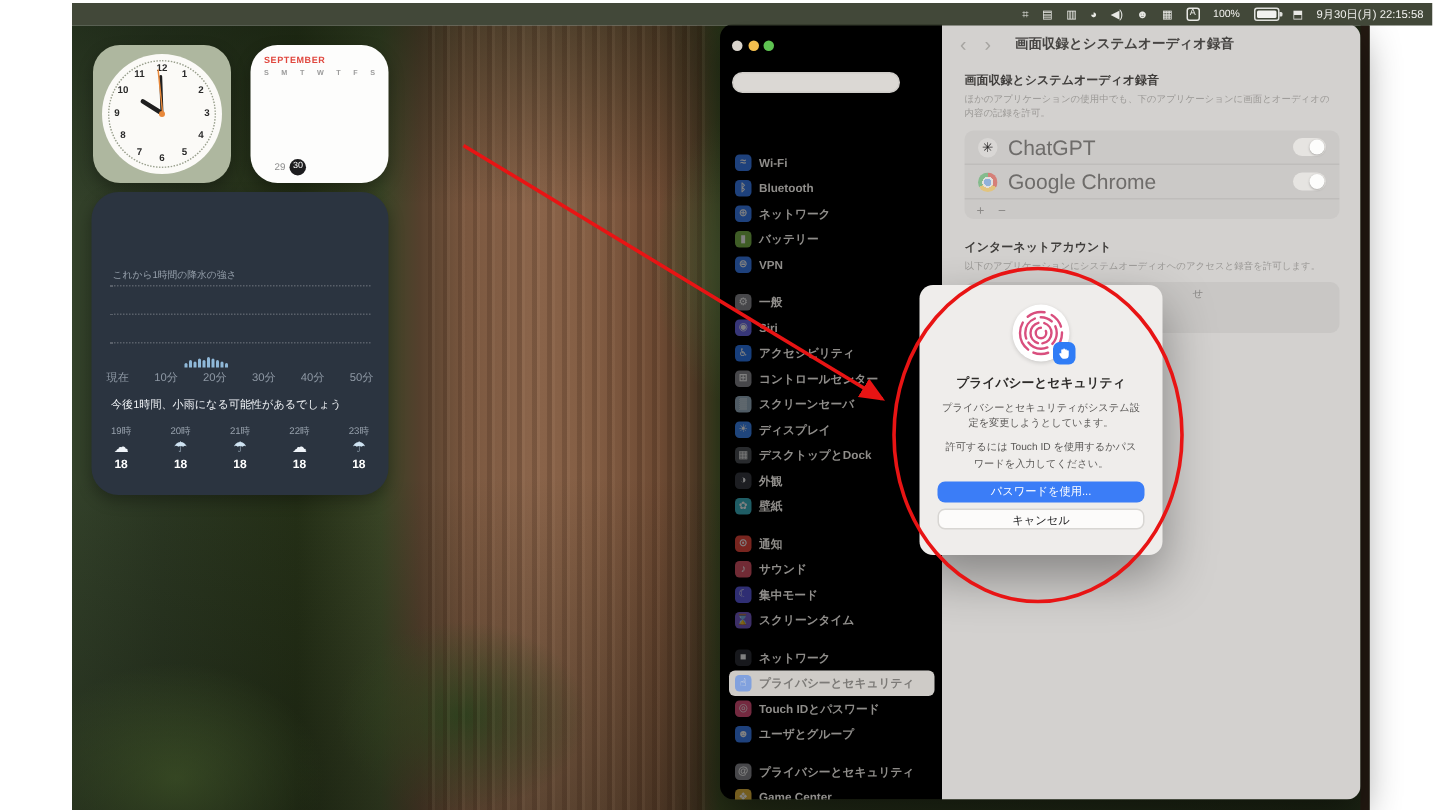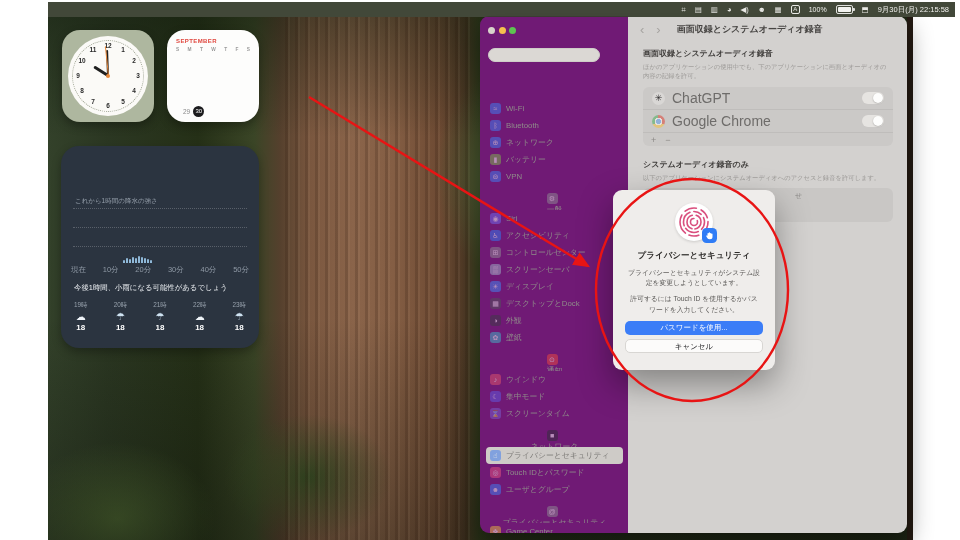--- a/index.html
+++ b/index.html
@@ -44,45 +44,45 @@
   .hand.sec{width:1px;height:30px;margin-left:-.5px;background:#e8883a;}
   .clock-dot{position:absolute;left:50%;top:50%;width:4px;height:4px;margin:-2px 0 0 -2px;background:#e8883a;border-radius:50%;}
 
   .w-cal{left:119px;top:28px;width:92px;height:92px;background:#fdfdfc;padding:8px 9px;box-sizing:border-box;}
   .cal-month{font-size:6px;font-weight:bold;color:#e0473e;letter-spacing:.4px;}
   .cal-week{display:flex;justify-content:space-between;margin-top:3px;font-size:4.8px;color:#9b9b9b;font-weight:bold;}
   .cal-dates{position:absolute;left:16px;top:76px;display:flex;align-items:center;gap:3px;}
   .cal-prev{font-size:6.5px;color:#8b8b8b;}
   .cal-today{width:11px;height:11px;border-radius:50%;background:#1c1c1e;color:#fff;font-size:6px;line-height:11px;text-align:center;}
 
-  .w-weather{left:13px;top:144px;width:198px;height:202px;background:#2b3440;color:#e7ebf0;}
+  .w-weather{left:13px;top:126px;width:198px;height:202px;background:#2b3440;color:#e7ebf0;}
   .wx-title{position:absolute;left:14px;top:51px;font-size:6.5px;color:#97a1ac;}
   .wx-line{position:absolute;left:12px;right:12px;border-top:1px dotted rgba(255,255,255,.22);}
   .wx-bars{position:absolute;left:62px;top:107px;height:10px;display:flex;align-items:flex-end;gap:1px;}
   .wx-bar{width:2px;background:#8fb8d8;border-radius:1px 1px 0 0;}
   .wx-ticks{position:absolute;left:0;right:0;top:119px;display:flex;justify-content:space-between;padding:0 10px;font-size:7.5px;color:#8e98a4;}
   .wx-summary{position:absolute;left:13px;top:137px;font-size:7.4px;color:#f0f3f6;}
   .wx-hours{position:absolute;left:0;right:0;top:155px;display:flex;justify-content:space-between;padding:0 13px;text-align:center;}
   .wx-h-time{font-size:6.4px;color:#97a1ac;}
   .wx-h-icon{font-size:10px;line-height:13px;color:#eef3f8;}
   .wx-h-icon.rain{color:#cfe3f2;}
   .wx-h-temp{font-size:8px;font-weight:bold;color:#fff;}
 
   
   .settings{position:absolute;left:432px;top:14px;width:427px;height:517px;border-radius:9px;overflow:hidden;
             display:flex;box-shadow:0 10px 26px rgba(0,0,0,.45);z-index:4;}
-  .sidebar{position:relative;width:148px;background:#701a75;flex:none;}
+  .sidebar{position:relative;width:148px;background:#000000;flex:none;font-weight:bold;}
   .tl{position:absolute;top:11px;width:7px;height:7px;border-radius:50%;}
   .tl.c{left:8px;background:#d8d3cb;}
   .tl.m{left:18.5px;background:#f4bf4e;}
   .tl.z{left:29px;background:#5ec351;}
   .search{position:absolute;left:8px;top:32px;width:112px;height:14px;border-radius:7px;background:#dbd8d4;border:1px solid #cfccc8;box-sizing:border-box;}
   .sb-list{position:absolute;left:6px;right:5px;top:84px;}
   .sb-row{display:flex;align-items:center;height:17px;padding:0 4px;border-radius:4px;font-size:7.8px;color:#8f8d8a;white-space:nowrap;overflow:hidden;}
-  .sb-row.gap{margin-top:8px;flex-direction:column;}
+  .sb-row.gap{margin-top:8px;}
   .sb-row.selected{background:#cecbc7;color:#7c7a77;}
   .sb-ico{flex:none;width:11px;height:11px;border-radius:3px;margin-right:5px;color:#fff;font-size:7px;line-height:11px;text-align:center;opacity:.5;}
 
   .main{position:relative;flex:1;background:#d3d1cf;}
   .nav{height:26px;display:flex;align-items:center;padding-left:12px;}
   .chev{font-size:13px;color:#a6a4a1;margin-right:12px;line-height:1;}
   .nav-title{font-size:9px;font-weight:bold;color:#474543;margin-left:4px;}
   .m-body{position:absolute;left:15px;right:14px;top:32px;}
   .sec-title{font-size:8px;font-weight:bold;color:#403e3c;}
   .sec-desc{font-size:6.3px;color:#9b9996;line-height:1.45;margin-top:3px;width:248px;}
@@ -310,21 +310,21 @@
             <div class="sb-row">
               <span class="sb-ico" style="background: rgb(63, 185, 201);">✿</span>
               <span class="sb-label">壁紙</span>
             </div>
             <div class="sb-row gap">
               <span class="sb-ico" style="background: rgb(239, 75, 63);">⊙</span>
               <span class="sb-label">通知</span>
             </div>
             <div class="sb-row">
               <span class="sb-ico" style="background: rgb(226, 86, 107);">♪</span>
-              <span class="sb-label">ウインドウ</span>
+              <span class="sb-label">サウンド</span>
             </div>
             <div class="sb-row">
               <span class="sb-ico" style="background: rgb(94, 92, 230);">☾</span>
               <span class="sb-label">集中モード</span>
             </div>
             <div class="sb-row">
               <span class="sb-ico" style="background: rgb(122, 95, 208);">⌛</span>
               <span class="sb-label">スクリーンタイム</span>
             </div>
             <div class="sb-row gap">
@@ -376,21 +376,21 @@
               <span class="toggle">
                   <span class="knob"></span>
                 </span>
             </div>
             <div class="card-foot">
               <span>+</span>
               <span>−</span>
             </div>
           </div>
           <div class="sec2">
-            <div class="sec-title">システムオーディオ録音のみ</div>
+            <div class="sec-title">インターネットアカウント</div>
             <div class="sec-desc" style="width:260px">以下のアプリケーションにシステムオーディオへのアクセスと録音を許可します。</div>
             <div class="empty-card">
               <span class="fragment">せ</span>
             </div>
           </div>
         </div>
       </div>
     </div>
 
     <div class="dialog">

